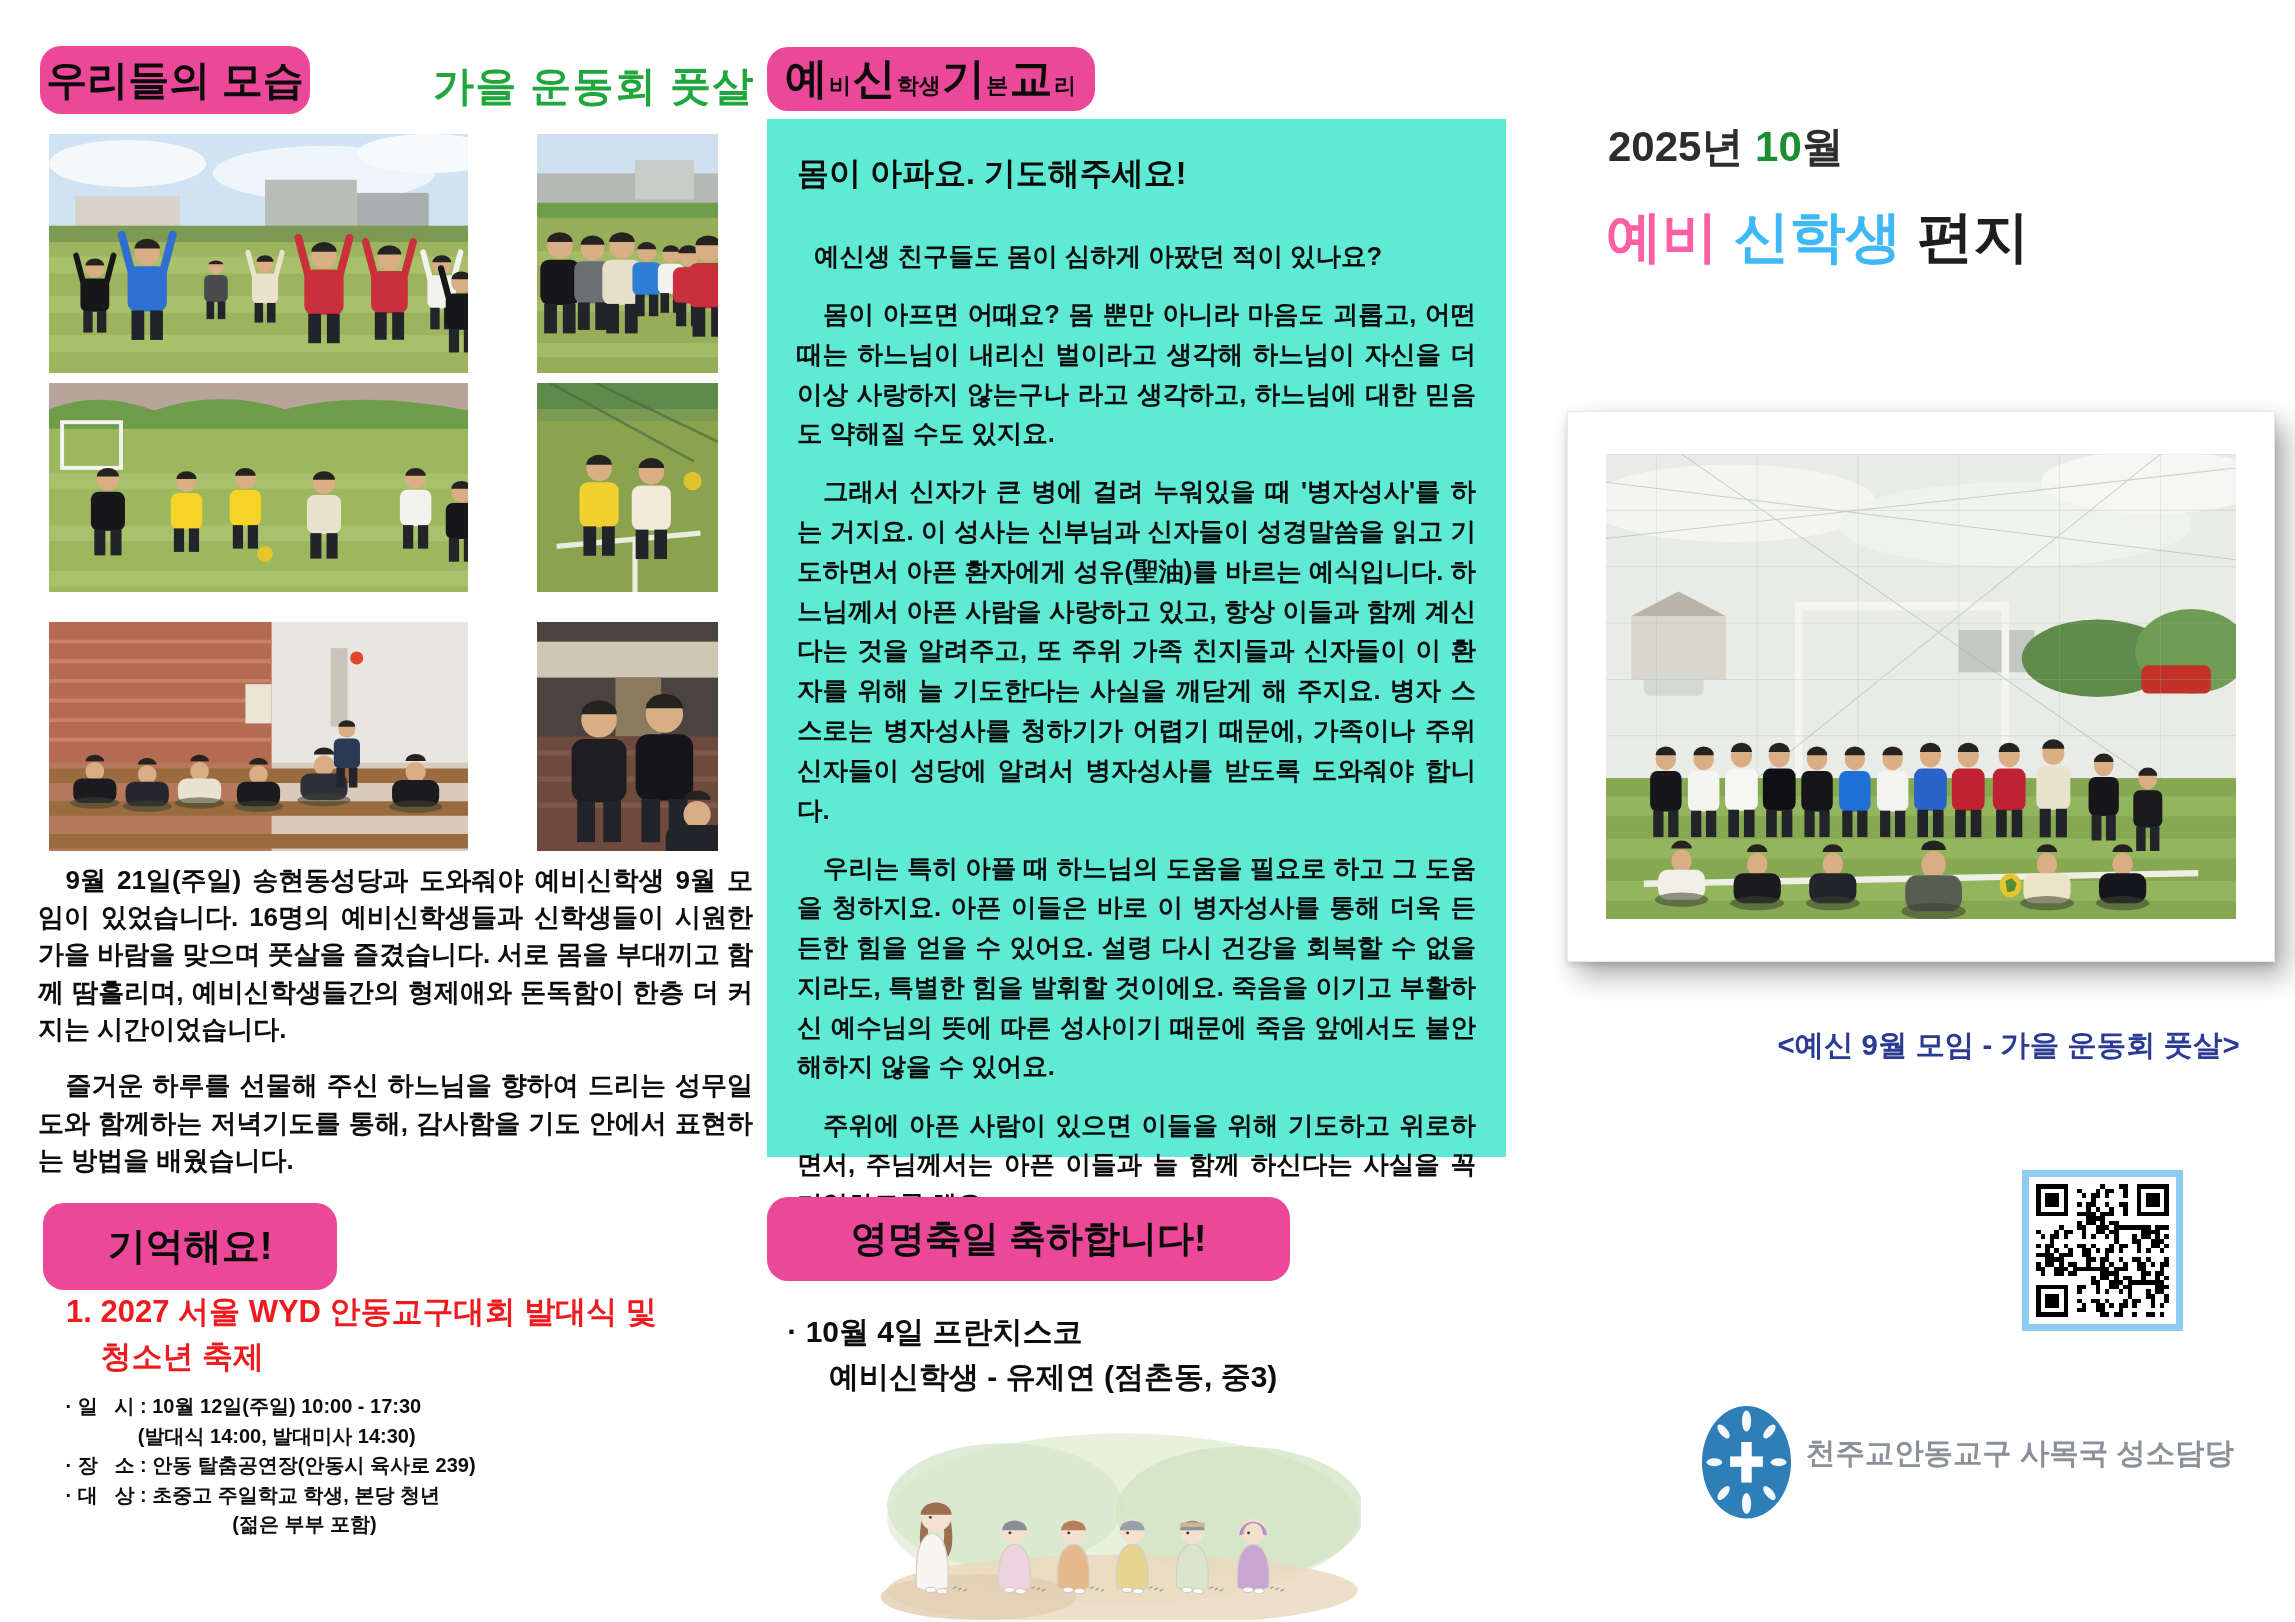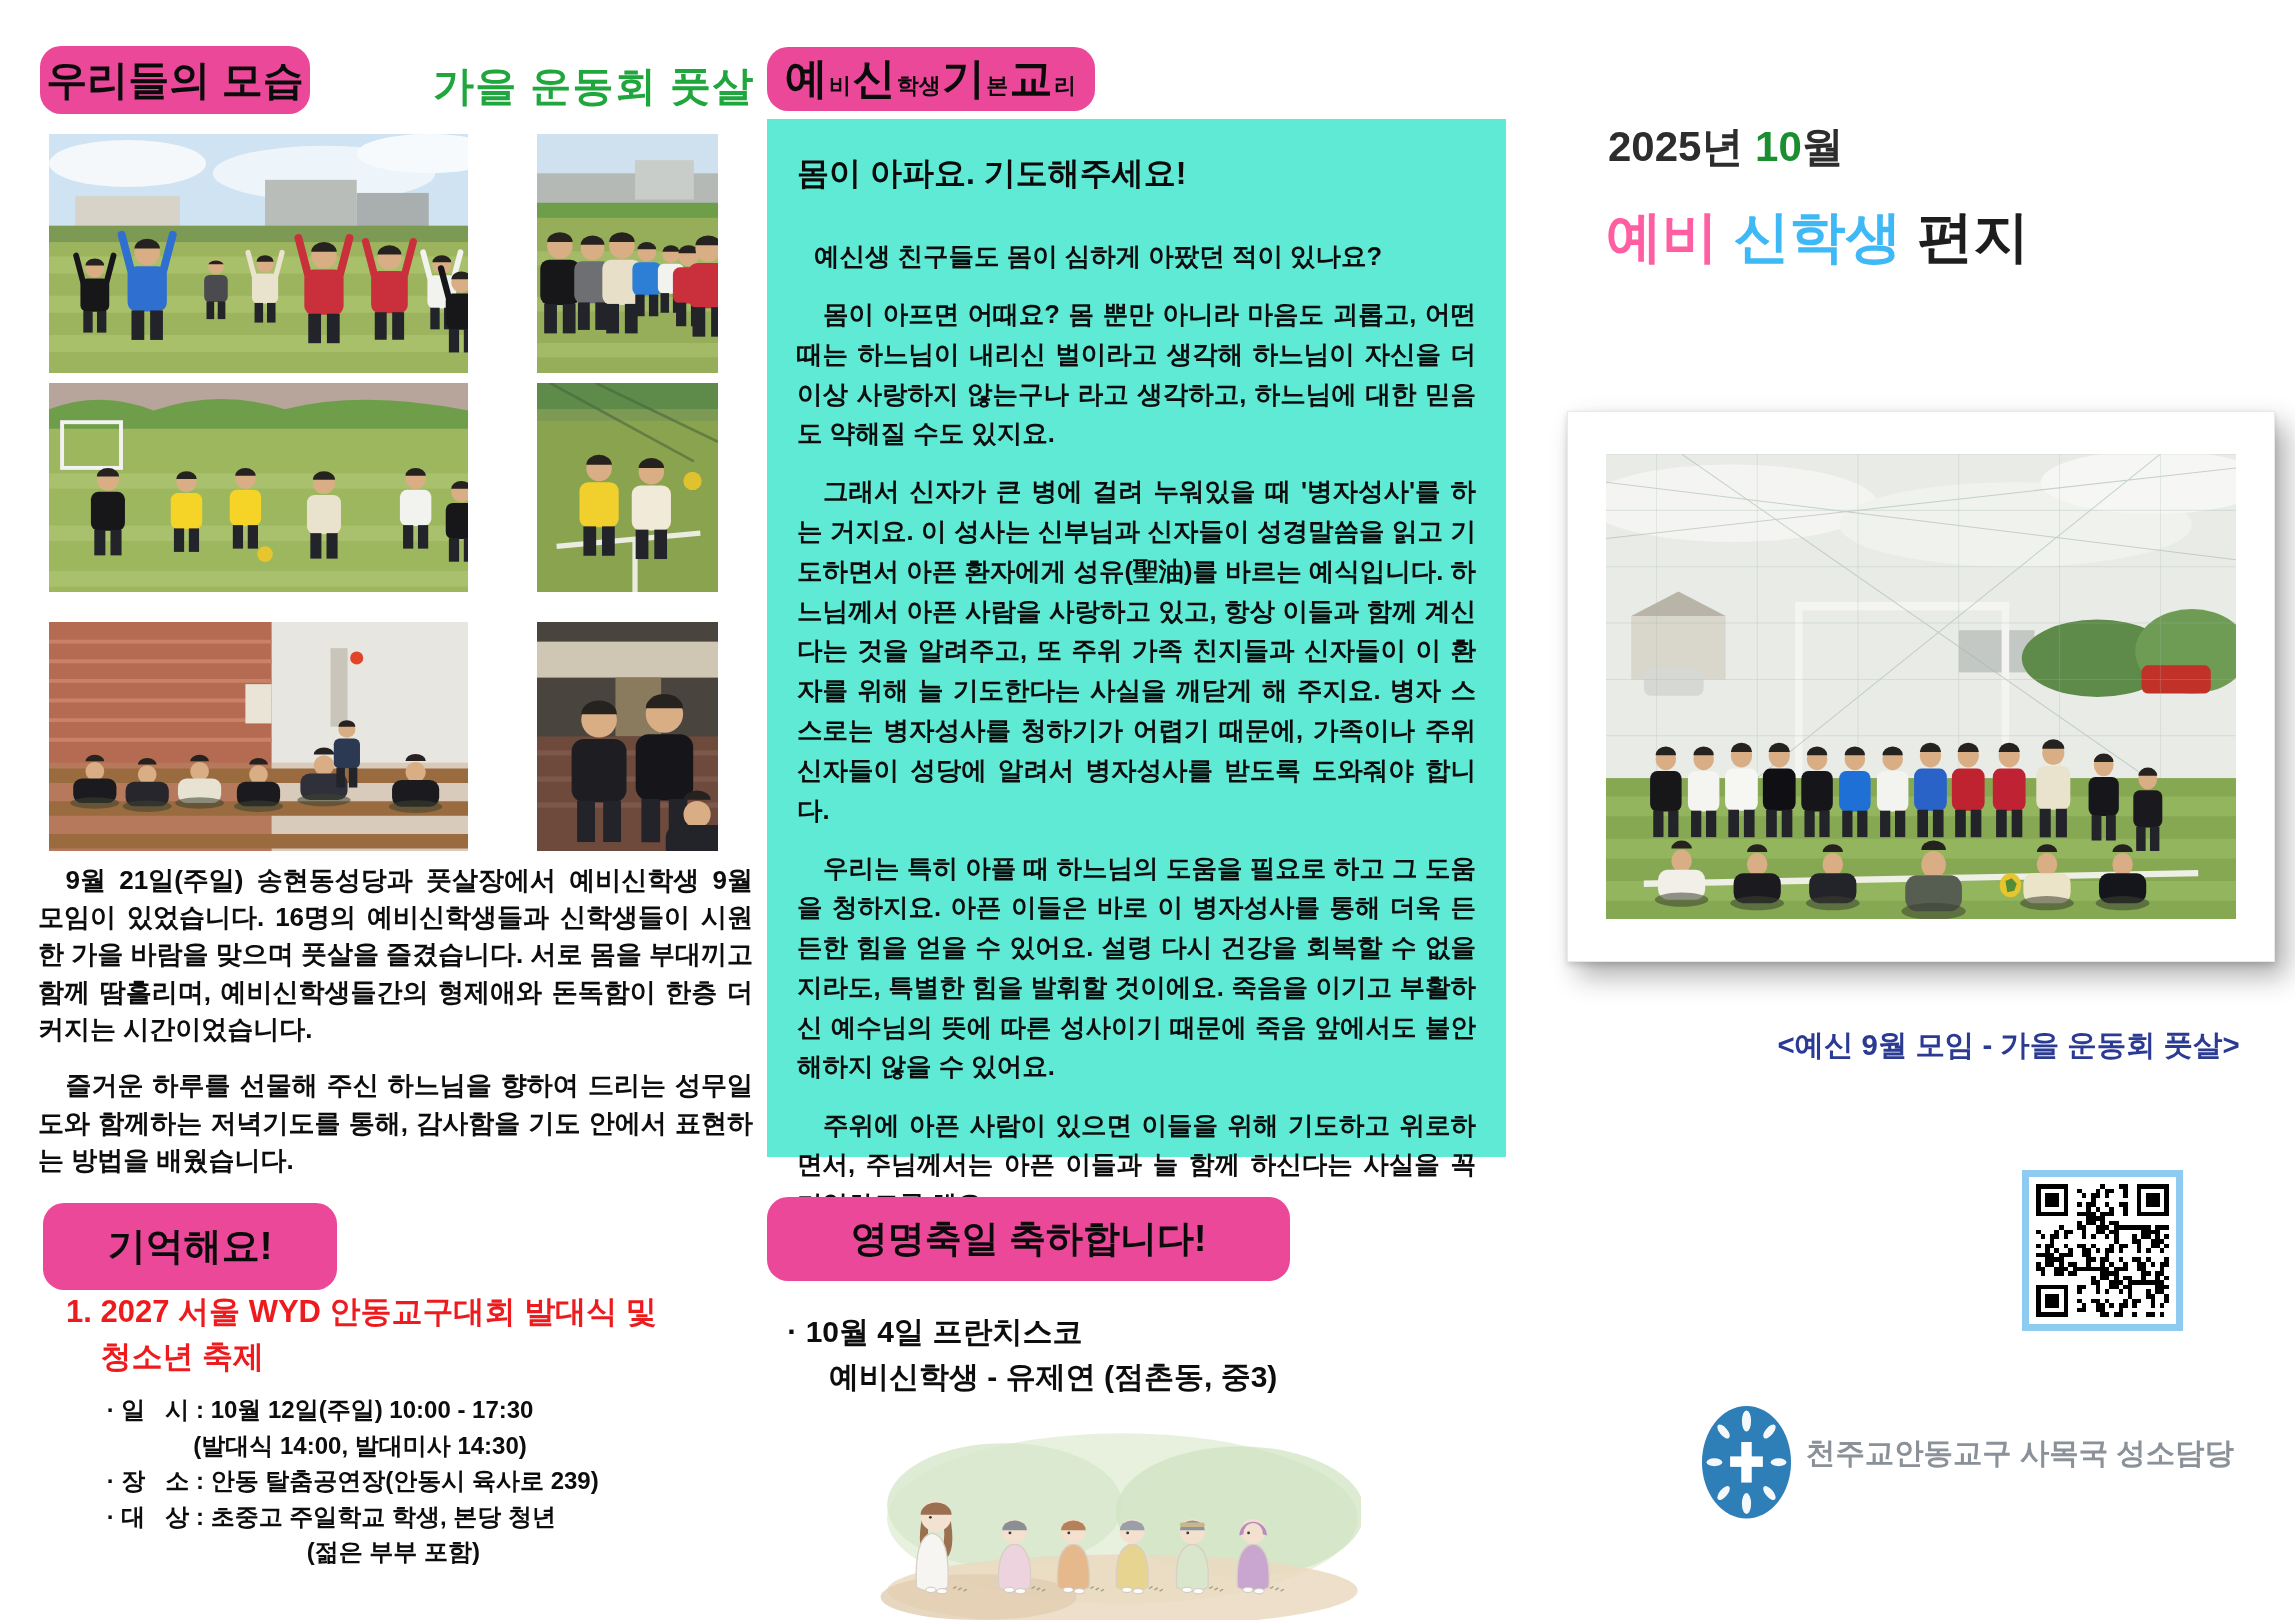--- a/index.html
+++ b/index.html
@@ -9,21 +9,21 @@
   .pill{position:absolute;background:#ec4899;border-radius:21px;display:flex;align-items:center;justify-content:center;}
   .pill span{font-weight:800;color:#0b0b0b;}
   
   .green-title{position:absolute;font-weight:800;color:#1fa63c;font-size:41px;letter-spacing:1.3px;white-space:nowrap;}
   .photo{position:absolute;overflow:hidden;background:#9cb45e;}
   .photo svg{display:block;width:100%;height:100%;}
   .body-text{position:absolute;font-size:26px;font-weight:600;line-height:1.43;text-align:justify;color:#0d0d0d;}
   .body-text p{margin:0;text-indent:27.5px;}
   .body-text p + p{margin-top:19.6px;}
   .red-block{position:absolute;color:#ee1b1e;font-size:31px;font-weight:700;line-height:1.45;white-space:pre;}
-  .bullet-block{position:absolute;font-size:24px;font-weight:600;line-height:1.48;white-space:pre;color:#0d0d0d;margin-left:40px;}
+  .bullet-block{position:absolute;font-size:20px;font-weight:600;line-height:1.48;white-space:pre;color:#0d0d0d;}
   
   .hdr-mix{display:flex;align-items:baseline;}
   .hdr-mix .big{font-size:43px;font-weight:800;}
   .hdr-mix .small{font-size:22px;font-weight:700;padding:0 1.3px;}
   .yellow-box{position:absolute;background:#5eead4;box-sizing:border-box;padding:33px 30px 26px 30px;}
   .yellow-box h3{margin:0 0 41px 0;font-size:32px;font-weight:800;color:#0b0b0b;}
   .yellow-box p{margin:0;font-size:25.5px;font-weight:600;line-height:1.56;text-align:justify;text-indent:26px;color:#0d0d0d;}
   .yellow-box p + p{margin-top:18.3px;}
   .feast-lines{position:absolute;font-size:30px;font-weight:700;line-height:1.5;white-space:pre;color:#0d0d0d;}
   
@@ -300,21 +300,21 @@
           <rect x="201.6" y="270.6" width="28.6" height="66" fill="#23232a"></rect>
           <circle cx="245" cy="294.2" r="20.8" fill="#d9ae85"></circle>
           <path d="M224.2 271.8 a13 9 0 0 1 41.6 0 z" fill="#26221f"></path>
           <rect x="197" y="310.2" width="96" height="54.400000000000006" rx="19.200000000000003" fill="#23232a"></rect>
           <ellipse cx="245" cy="364.6" rx="54.400000000000006" ry="12.8" fill="#3c4230" opacity="0.55"></ellipse>
         </g>
     </svg>
   </div>
 
   <div class="body-text" style="left:38px;top:862px;width:715px;">
-    <p>9월 21일(주일) 송현동성당과 풋살장에서 예비신학생 9월 모임이 있었습니다. 16명의 예비신학생들과 신학생들이 시원한 가을 바람을 맞으며 풋살을 즐겼습니다. 서로 몸을 부대끼고 함께 땀흘리며, 예비신학생들간의 형제애와 돈독함이 한층 더 커지는 시간이었습니다.</p>
+    <p>9월 21일(주일) 송현동성당과 도와줘야 예비신학생 9월 모임이 있었습니다. 16명의 예비신학생들과 신학생들이 시원한 가을 바람을 맞으며 풋살을 즐겼습니다. 서로 몸을 부대끼고 함께 땀흘리며, 예비신학생들간의 형제애와 돈독함이 한층 더 커지는 시간이었습니다.</p>
     <p>즐거운 하루를 선물해 주신 하느님을 향하여 드리는 성무일도와 함께하는 저녁기도를 통해, 감사함을 기도 안에서 표현하는 방법을 배웠습니다.</p>
   </div>
 
   <div class="pill" style="left:43px;top:1203px;width:294px;height:87px;">
     <span style="font-size:38px;">기억해요!</span>
   </div>
 
   <div class="red-block" style="left:58px;top:1290px;margin-left:8px;">1. 2027 서울 WYD 안동교구대회 발대식 및
     청소년 축제</div>
 

